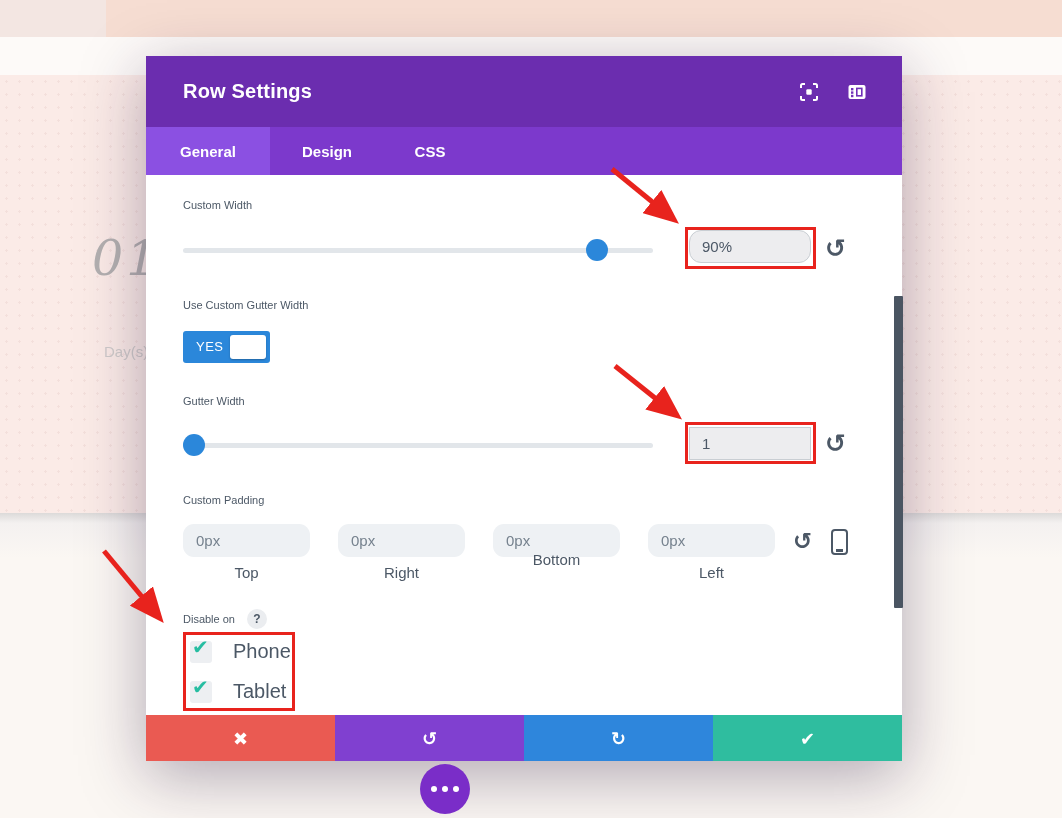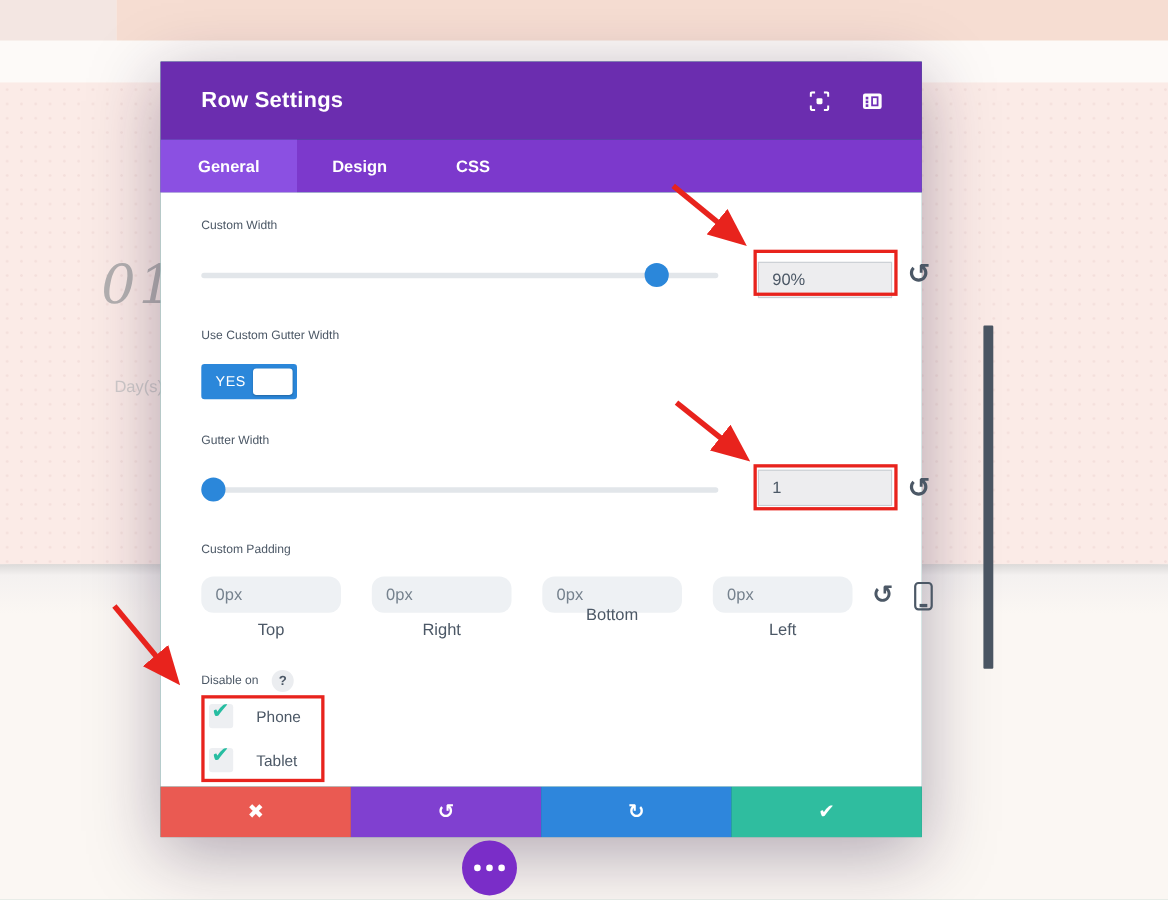--- a/index.html
+++ b/index.html
@@ -13,22 +13,22 @@
   .bg-pink      { position:absolute; left:0; top:75px; width:1062px; height:438px; background:#fbebe7;
                   background-image:radial-gradient(rgba(180,120,120,.10) 1px, transparent 1.4px);
                   background-size:13px 13px; box-shadow:0 10px 14px -6px rgba(0,0,0,.18); }
   .bg-bottom    { position:absolute; left:0; top:513px; width:1062px; height:305px;
                   background:linear-gradient(#dcdad9, #f4f1f0 10px, #fbf7f3 45px); }
   .bg-heading   { position:absolute; left:92px; top:230px; z-index:1; font-family:"DejaVu Serif", serif;
                   font-style:italic; font-size:49px; color:#b3b0b0; letter-spacing:3px; }
   .bg-subtext   { position:absolute; left:104px; top:343px; z-index:1; font-size:15px; color:#cfcbca; }
 
   
-  .modal { position:absolute; left:146px; top:56px; width:692px; height:705px; z-index:2;
-           background:#0f766e; box-shadow:0 15px 60px rgba(40,20,60,.35); }
+  .modal { position:absolute; left:146px; top:56px; width:756px; height:705px; z-index:2;
+           background:#fca5a5; box-shadow:0 15px 60px rgba(40,20,60,.35); }
   .modal-header { height:71px; background:#6b2daf; display:flex; align-items:center; }
   .modal-title  { color:#fff; font-size:20px; font-weight:bold; margin-left:37px; letter-spacing:.2px; }
   .header-icons { margin-left:auto; margin-right:36px; display:flex; gap:30px; align-items:center; }
   .header-icon  { width:18px; height:18px; cursor:pointer; display:block; }
 
   .tabbar { height:48px; background:#7c39cc; display:flex; }
   .tab { color:#fff; font-size:15px; font-weight:bold; display:flex; align-items:center;
          justify-content:center; cursor:pointer; }
   .tab-general { width:124px; } .tab-design { width:114px; } .tab-css { width:92px; }
   .tab.active { background:#8b50e2; }
@@ -61,21 +61,21 @@
   .phone-icon:after { content:""; position:absolute; left:3px; bottom:1px; width:7px; height:3px; background:#4c5866; }
 
   
   .disable-row { position:absolute; left:37px; display:flex; align-items:center; gap:12px; }
   .help-badge { width:20px; height:20px; border-radius:50%; background:#ebedf0; color:#4c5866;
                 font-size:12px; font-weight:bold; display:flex; align-items:center; justify-content:center; cursor:pointer; }
   .check-row { position:absolute; display:flex; align-items:center; }
   .checkbox { position:relative; width:22px; height:22px; background:#edeff2; border-radius:3px; cursor:pointer; }
   .checkmark { position:absolute; left:2px; top:-6px; font-family:"DejaVu Sans", sans-serif;
                font-size:20px; font-weight:bold; color:#26bda1; }
-  .check-label { margin-left:21px; font-size:14px; color:#4c5866; }
+  .check-label { margin-left:21px; font-size:20px; color:#4c5866; }
 
   
   .modal-footer { display:flex; height:46px; }
   .fbtn { width:189px; height:46px; display:flex; align-items:center; justify-content:center;
           color:#fff; font-family:"DejaVu Sans", sans-serif; font-size:18px; font-weight:bold; cursor:pointer; }
   .fbtn-cancel { background:#ea5a52; } .fbtn-undo { background:#8040d0; }
   .fbtn-redo { background:#2e86dc; } .fbtn-save { background:#2fbd9f; }
 
   
   .scrollbar { position:absolute; left:894px; top:296px; width:9px; height:312px; background:#4a5562;
@@ -127,21 +127,21 @@
     <div class="tab tab-design">Design</div>
     <div class="tab tab-css">CSS</div>
   </div>
 
   <div class="modal-body">
 
     <div class="field-label" style="top:24px;">Custom Width</div>
     <div class="slider-track" style="top:73px;">
       <div class="slider-thumb" style="left: 403px;"></div>
     </div>
-    <div class="range-input" style="top:63px;">90%</div>
+    <div class="range-input" style="top:55px;border-radius:12px;">90%</div>
     <div class="reset-icon" style="left:679px; top:61px;">↺</div>
 
     <div class="field-label" style="top:124px;">Use Custom Gutter Width</div>
     <div class="toggle" style="top:156px;">
       <span class="toggle-label">YES</span>
       <span class="toggle-knob"></span>
     </div>
 
     <div class="field-label" style="top:220px;">Gutter Width</div>
     <div class="slider-track" style="top:268px;">

